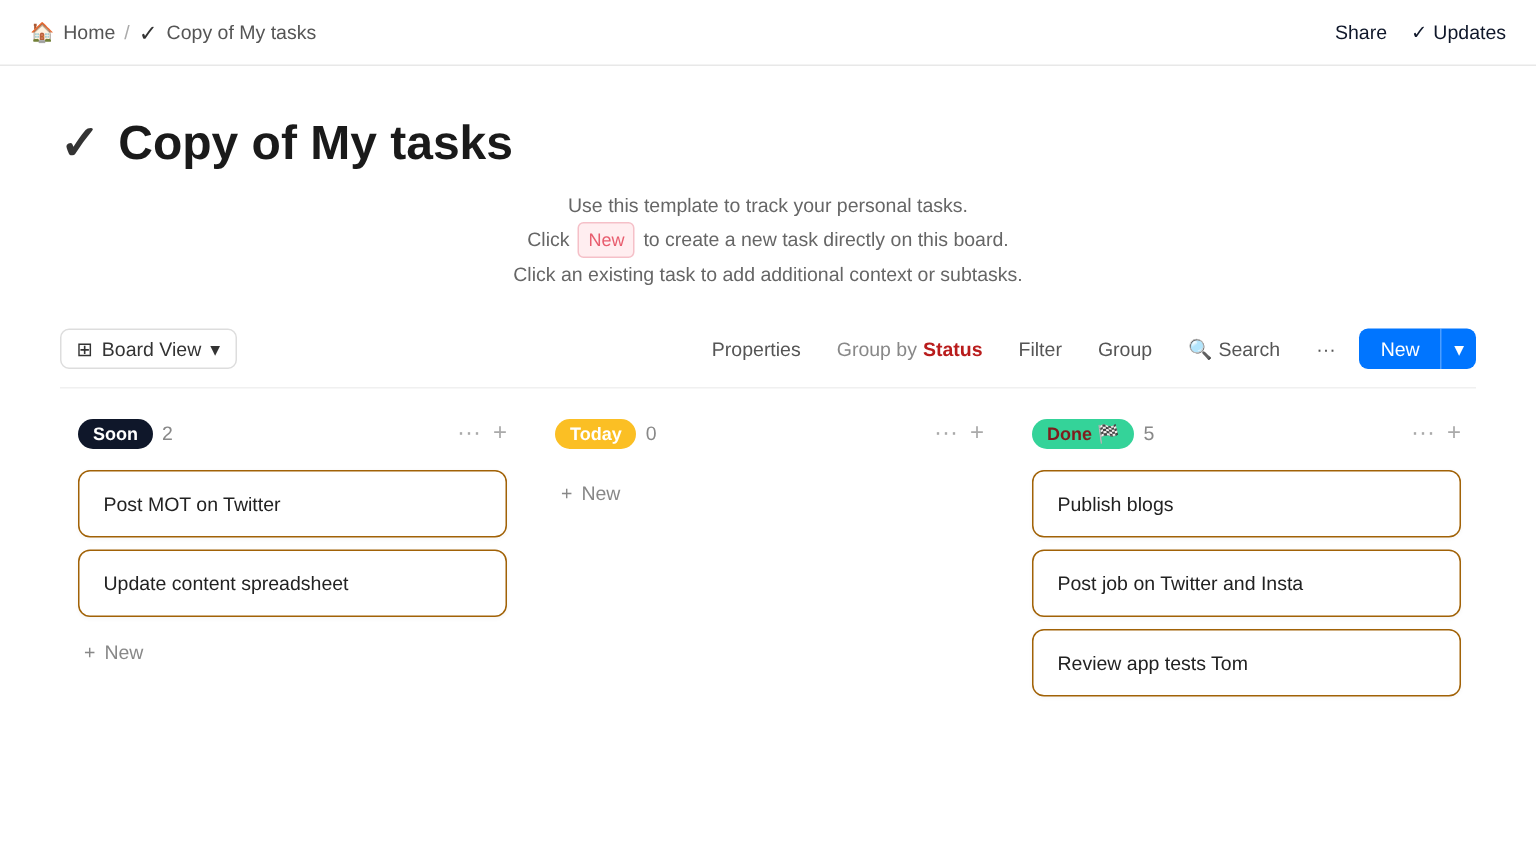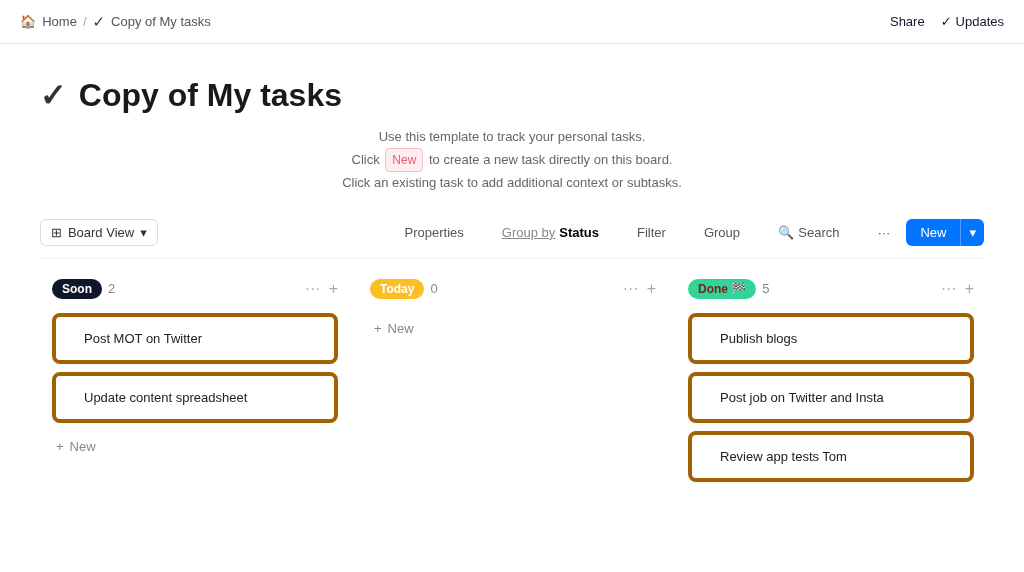--- a/index.html
+++ b/index.html
@@ -36,23 +36,23 @@
       display: flex; align-items: center; justify-content: space-between;
       margin-bottom: 20px; padding-bottom: 12px; border-bottom: 1px solid #f0f0f0;
     }
     .toolbar-left { display: flex; align-items: center; gap: 4px; }
     .board-view-btn {
       display: flex; align-items: center; gap: 6px; padding: 5px 10px;
       border: 1px solid #ddd; border-radius: 6px; background: #fff; cursor: pointer;
       font-size: 13px; color: #333;
     }
     .toolbar-right { display: flex; align-items: center; gap: 8px; font-size: 13px; color: #555; }
-    .toolbar-right .tb-item { display: flex; align-items: center; gap: 4px; padding: 5px 8px; cursor: pointer; border-radius: 5px; margin-left: 14px; }
-    .group-by-label { color: #888; text-decoration: underline; }
-    .group-by-val { font-weight: 600; color: #000000; }
+    .toolbar-right .tb-item { display: flex; align-items: center; gap: 4px; padding: 5px 8px; cursor: pointer; border-radius: 5px; }
+    .group-by-label { color: #888; }
+    .group-by-val { font-weight: 600; color: #b91c1c; }
     .tb-more { padding: 5px 8px; cursor: pointer; }
     .new-btn {
       display: flex; align-items: center; background: #0075ff; color: #fff;
       border: none; border-radius: 6px; cursor: pointer; font-size: 13px; font-weight: 500;
       overflow: hidden;
     }
     .new-btn .new-label { padding: 6px 14px; }
     .new-btn .new-caret { padding: 6px 8px; border-left: 1px solid rgba(255,255,255,0.3); }
 
     
@@ -64,22 +64,22 @@
       border-radius: 12px; font-size: 12px; font-weight: 600; color: #fff;
     }
     .col-badge.soon { background: #0f172a; }
     .col-badge.today { background: #fbbf24; color: #fff; }
     .col-badge.done { background: #34d399; color: #7f1d1d; }
     .col-count { font-size: 13px; color: #888; }
     .col-actions { margin-left: auto; display: flex; gap: 8px; color: #aaa; font-size: 16px; cursor: pointer; }
     .col-actions span { cursor: pointer; }
 
     .task-card {
-      background: #fff; border: 4px solid #a16207; border-radius: 8px;
-      padding: 14px 28px; margin-bottom: 8px; font-size: 13px; color: #222;
+      background: #fff; border: 1px solid #a16207; border-radius: 8px;
+      padding: 14px 16px; margin-bottom: 8px; font-size: 13px; color: #222;
       box-shadow: 0 1px 3px rgba(0,0,0,0.04); cursor: pointer;
     }
 
     .add-new-btn {
       display: flex; align-items: center; gap: 6px; color: #888;
       font-size: 13px; padding: 8px 4px; cursor: pointer; border: none; background: none;
     }
 
     .col-divider { width: 1px; background: #f0f0f0; min-height: 300px; margin: 0 4px; }
   </style>

